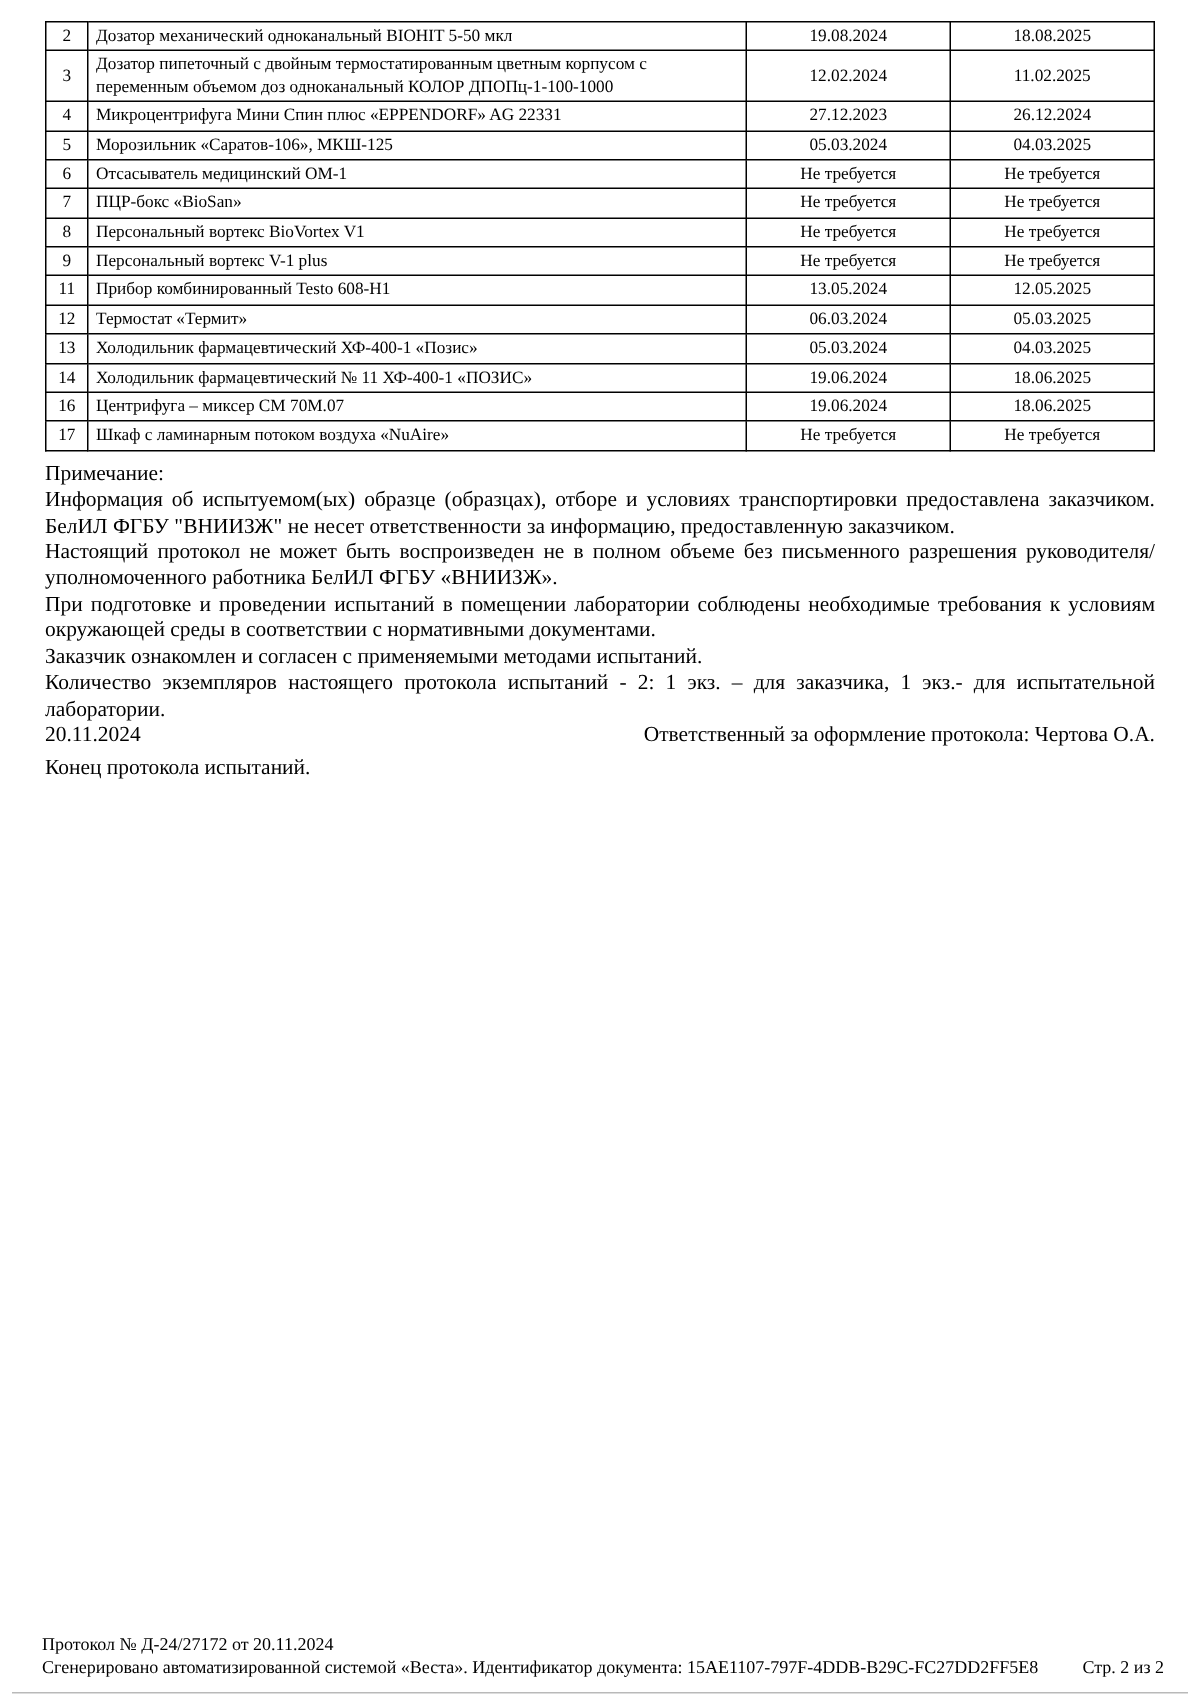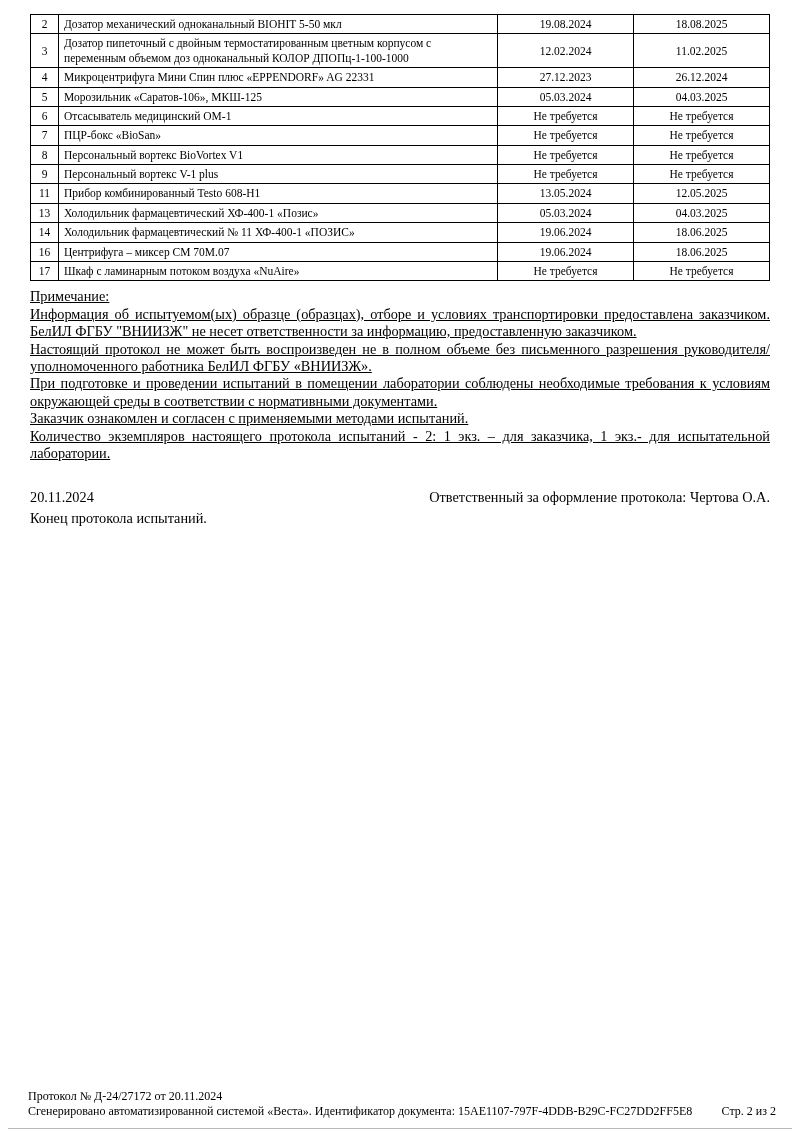--- a/index.html
+++ b/index.html
@@ -40,28 +40,27 @@
   }
   td.col-num  { width: 28px;  text-align: center; }
   td.col-name { text-align: left; }
   td.col-date { width: 136px; text-align: center; }
 
   .notes {
     margin-top: 7px;
     font-size: 14.3px;
     line-height: 1.22;
   }
-  .notes p { text-align: justify; text-decoration: underline; }
+  .notes p { text-align: justify; }
   .notes p.bold { font-weight: bold; }
   .notes .heading { text-align: left; }
 
   .sig-row {
     display: flex;
     justify-content: space-between;
-    margin-top: 26px;
     font-size: 14.3px;
     line-height: 1.25;
   }
   .end-line {
     margin-top: 4px;
     font-size: 14.3px;
   }
 
   .footer {
     position: absolute;
@@ -130,20 +129,26 @@
           <td class="col-num">9</td>
           <td class="col-name">Персональный вортекс V-1 plus</td>
           <td class="col-date">Не требуется</td>
           <td class="col-date">Не требуется</td>
         </tr>
         <tr>
           <td class="col-num">11</td>
           <td class="col-name">Прибор комбинированный Testo 608-H1</td>
           <td class="col-date">13.05.2024</td>
           <td class="col-date">12.05.2025</td>
+        </tr>
+        <tr>
+          <td class="col-num">12</td>
+          <td class="col-name">Термостат «Термит»</td>
+          <td class="col-date">06.03.2024</td>
+          <td class="col-date">05.03.2025</td>
         </tr>
         <tr>
           <td class="col-num">13</td>
           <td class="col-name">Холодильник фармацевтический ХФ-400-1 «Позис»</td>
           <td class="col-date">05.03.2024</td>
           <td class="col-date">04.03.2025</td>
         </tr>
         <tr>
           <td class="col-num">14</td>
           <td class="col-name">Холодильник фармацевтический № 11 ХФ-400-1 «ПОЗИС»</td>

